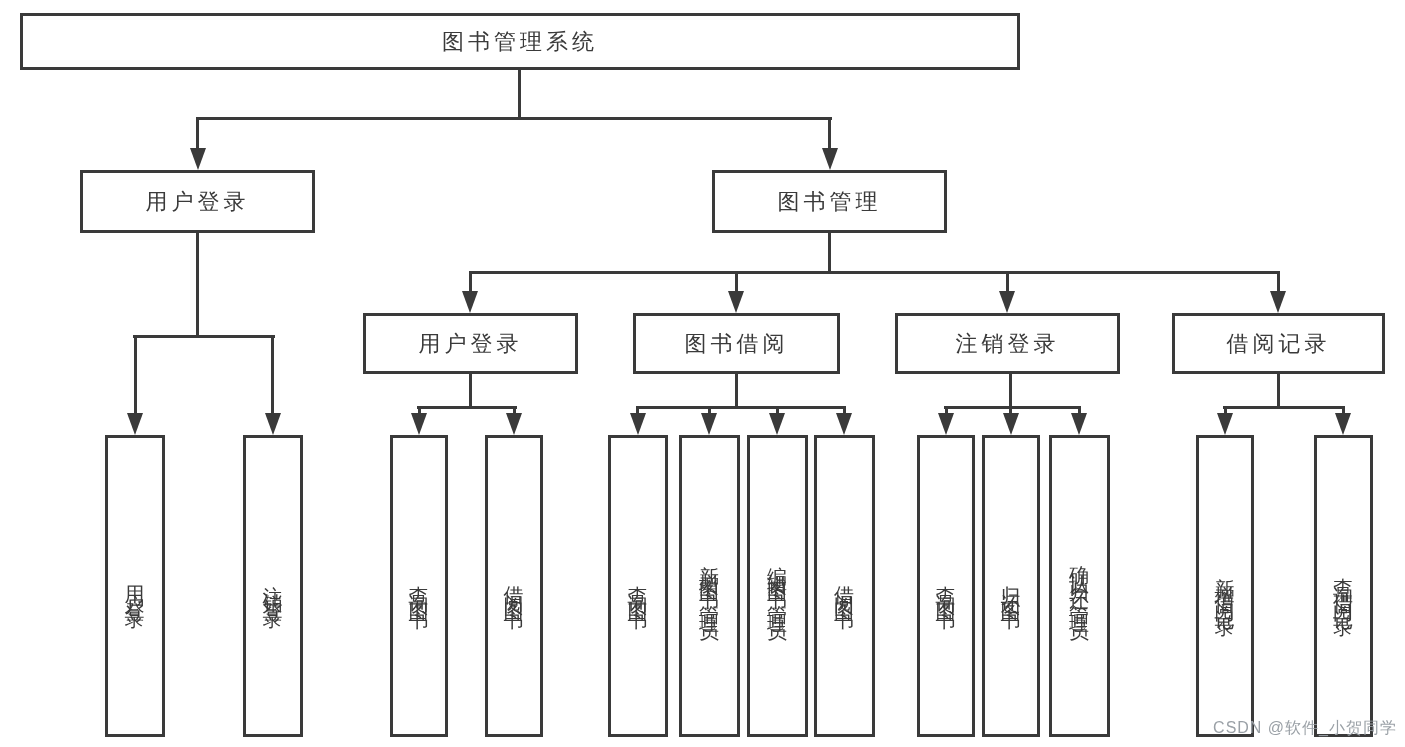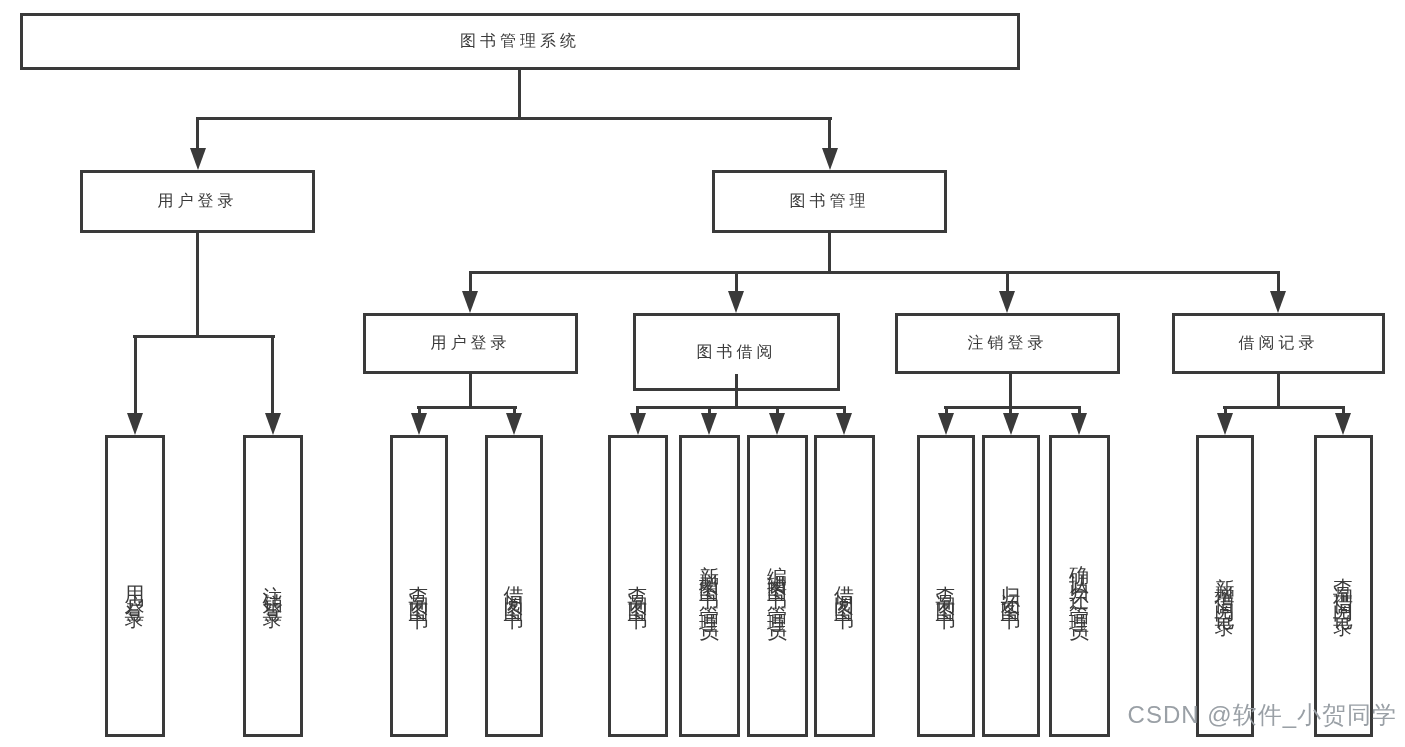--- a/index.html
+++ b/index.html
@@ -14,21 +14,21 @@
     background:#ffffff;
     overflow:hidden;
   }
   .node{
     position:absolute;
     background:#ffffff;
     border:3px solid var(--line);
     box-sizing:border-box;
     display:flex;align-items:center;justify-content:center;
     color:var(--text);
-    font-size:16px;
+    font-size:22px;
     letter-spacing:4px;
     white-space:nowrap;
   }
   .leaf{
     position:absolute;
     top:435px;height:302px;
     background:#ffffff;
     border:3px solid var(--line);
     box-sizing:border-box;
     display:flex;align-items:center;justify-content:center;
@@ -44,23 +44,23 @@
   .vline{width:3px;}
   .arr{
     position:absolute;
     width:0;height:0;
     border-left:8px solid transparent;
     border-right:8px solid transparent;
     border-top:22px solid var(--line);
   }
   .watermark{
     position:absolute;
-    right:8px;bottom:16px;
+    right:8px;bottom:8px;
     color:#9aa0a6;
-    font-size:24px;
+    font-size:16px;
     letter-spacing:1px;
   }
 </style>
 </head>
 <body>
 
 <div id="stage">
 
   <div class="node" style="left:20px;top:13px;width:1000px;height:57px;">图书管理系统</div>
 
@@ -86,21 +86,21 @@
   <div class="vline" style="left:469px;top:271px;height:26px;"></div>
   <div class="arr" style="left:462px;top:291px;"></div>
   <div class="vline" style="left:735px;top:271px;height:26px;"></div>
   <div class="arr" style="left:728px;top:291px;"></div>
   <div class="vline" style="left:1006px;top:271px;height:26px;"></div>
   <div class="arr" style="left:999px;top:291px;"></div>
   <div class="vline" style="left:1277px;top:271px;height:26px;"></div>
   <div class="arr" style="left:1270px;top:291px;"></div>
 
   <div class="node" style="left:363px;top:313px;width:215px;height:61px;">用户登录</div>
-  <div class="node" style="left:633px;top:313px;width:207px;height:78px;">图书借阅</div>
+  <div class="node" style="left:633px;top:313px;width:207px;height:61px;">图书借阅</div>
   <div class="node" style="left:895px;top:313px;width:225px;height:61px;">注销登录</div>
   <div class="node" style="left:1172px;top:313px;width:213px;height:61px;">借阅记录</div>
 
   <div class="vline" style="left:469px;top:374px;height:34px;"></div>
   <div class="hline" style="left:417px;top:406px;width:100px;"></div>
   <div class="vline" style="left:418px;top:406px;height:12px;"></div>
   <div class="arr" style="left:411px;top:413px;"></div>
   <div class="vline" style="left:513px;top:406px;height:12px;"></div>
   <div class="arr" style="left:506px;top:413px;"></div>
 

